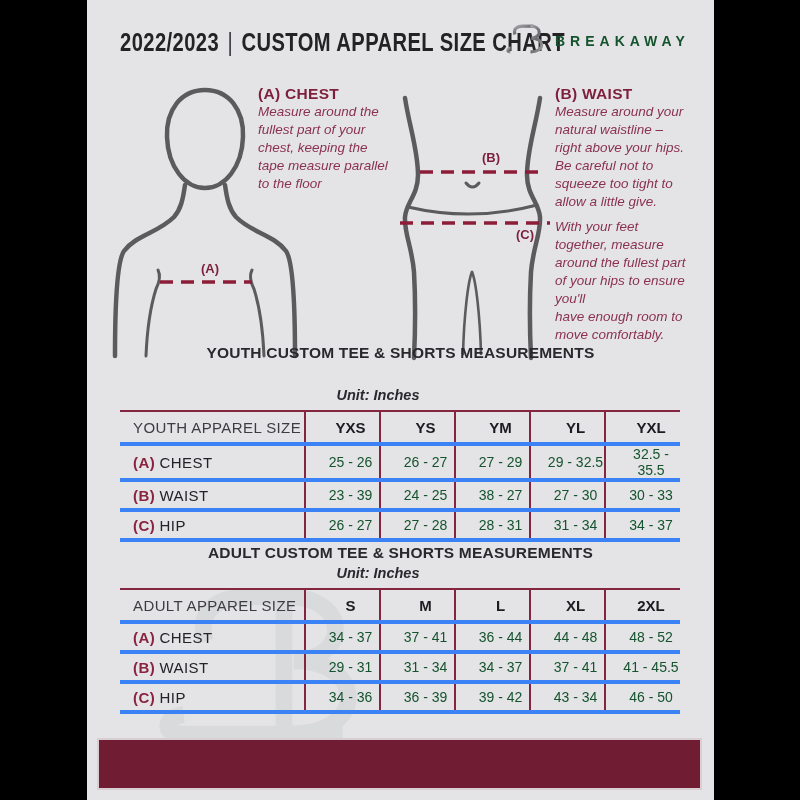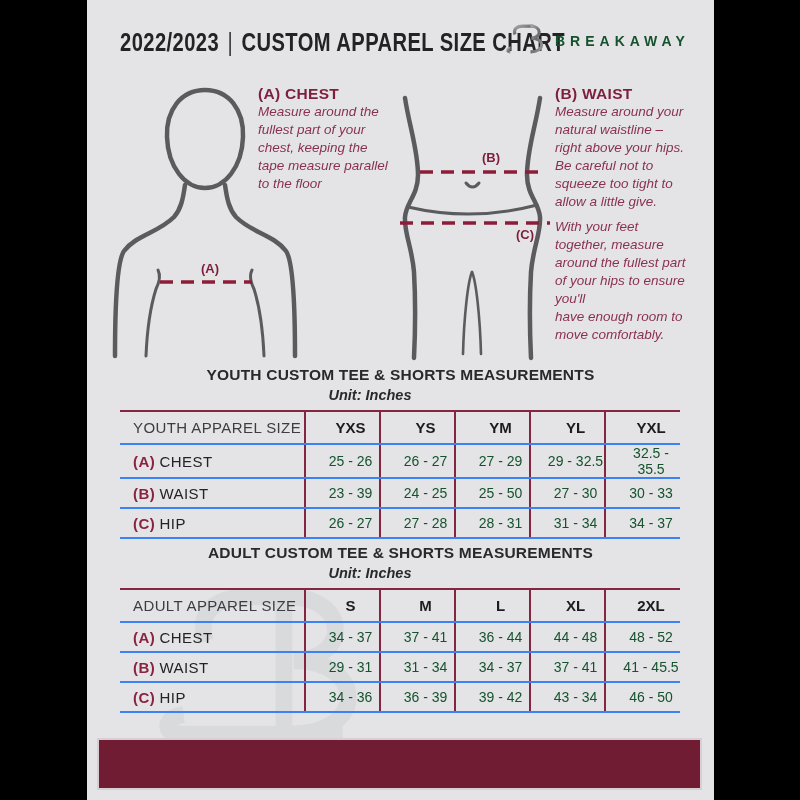--- a/index.html
+++ b/index.html
@@ -26,28 +26,28 @@
                   color:#7d1f3c; }
   .measure-block { position:absolute; }
   .measure-heading { font-weight:bold; font-size:15.5px; color:#7d1f3c;
                      letter-spacing:.3px; }
   .measure-desc { margin-top:0; font-style:italic; font-size:13.5px;
                   line-height:1.33; color:#8a3150; white-space:pre-line; }
 
   
   .tbl-title { position:absolute; left:0; width:627px; text-align:center;
                font-weight:bold; font-size:15.5px; color:#29292d; letter-spacing:.2px; }
-  .tbl-unit  { position:absolute; left:8px; width:550px; text-align:center;
+  .tbl-unit  { position:absolute; left:16px; width:550px; text-align:center;
                font-style:italic; font-weight:bold; font-size:14.5px; color:#29292d; }
   table.size-table { position:absolute; left:33px; width:560px;
                border-collapse:collapse; table-layout:fixed; z-index:2; }
   .size-table col.c0 { width:185px; }
   .size-table col.cn { width:75px; }
   .size-table th, .size-table td { border-top:2px solid #84263f;
-               border-bottom:2px solid #3b82f6; text-align:center;
+               border-bottom:4px solid #3b82f6; text-align:center;
                background:transparent; }
   .size-table th { height:33px; font-size:15px; color:#1c1c20; }
   .size-table td { height:30px; font-size:14px; color:#14532d; }
   .size-table th.vline, .size-table td.vline { border-left:2px solid #84263f;padding-left:16px; }
   .size-table .label-col { text-align:left; padding-left:13px; }
   .size-table th.label-col { font-weight:normal; font-size:15px; color:#3c3c42;
                letter-spacing:.4px; }
   .size-table td.label-col { font-size:15px; letter-spacing:.4px; color:#232327; }
   .size-table .marker { font-weight:bold; color:#8a2340; }
 
@@ -143,21 +143,21 @@
   <div class="measure-block" style="left:468px; top:218px; width:170px;">
     <div class="measure-desc">With your feet
 together, measure
 around the fullest part
 of your hips to ensure
 you'll
 have enough room to
 move comfortably.</div>
   </div>
 
-  <div class="tbl-title" style="top:366px;">YOUTH CUSTOM TEE &amp; SHORTS MEASUREMENTS</div>
+  <div class="tbl-title" style="top:344px;">YOUTH CUSTOM TEE &amp; SHORTS MEASUREMENTS</div>
   <div class="tbl-unit" style="top:387px;">Unit: Inches</div>
 
   <table class="size-table" style="top:410px;">
     <colgroup>
         <col class="c0">
         <col class="cn">
         <col class="cn">
         <col class="cn">
         <col class="cn">
         <col class="cn">
@@ -176,21 +176,21 @@
       <td class="vline">25 - 26</td>
       <td class="vline">26 - 27</td>
       <td class="vline">27 - 29</td>
       <td class="vline">29 - 32.5</td>
       <td class="vline">32.5 - 35.5</td>
     </tr>
     <tr>
       <td class="label-col"><span class="marker">(B)</span> <span>WAIST</span></td>
       <td class="vline">23 - 39</td>
       <td class="vline">24 - 25</td>
-      <td class="vline">25 - 50</td>
+      <td class="vline">38 - 27</td>
       <td class="vline">27 - 30</td>
       <td class="vline">30 - 33</td>
     </tr>
     <tr>
       <td class="label-col"><span class="marker">(C)</span> <span>HIP</span></td>
       <td class="vline">26 - 27</td>
       <td class="vline">27 - 28</td>
       <td class="vline">28 - 31</td>
       <td class="vline">31 - 34</td>
       <td class="vline">34 - 37</td>

